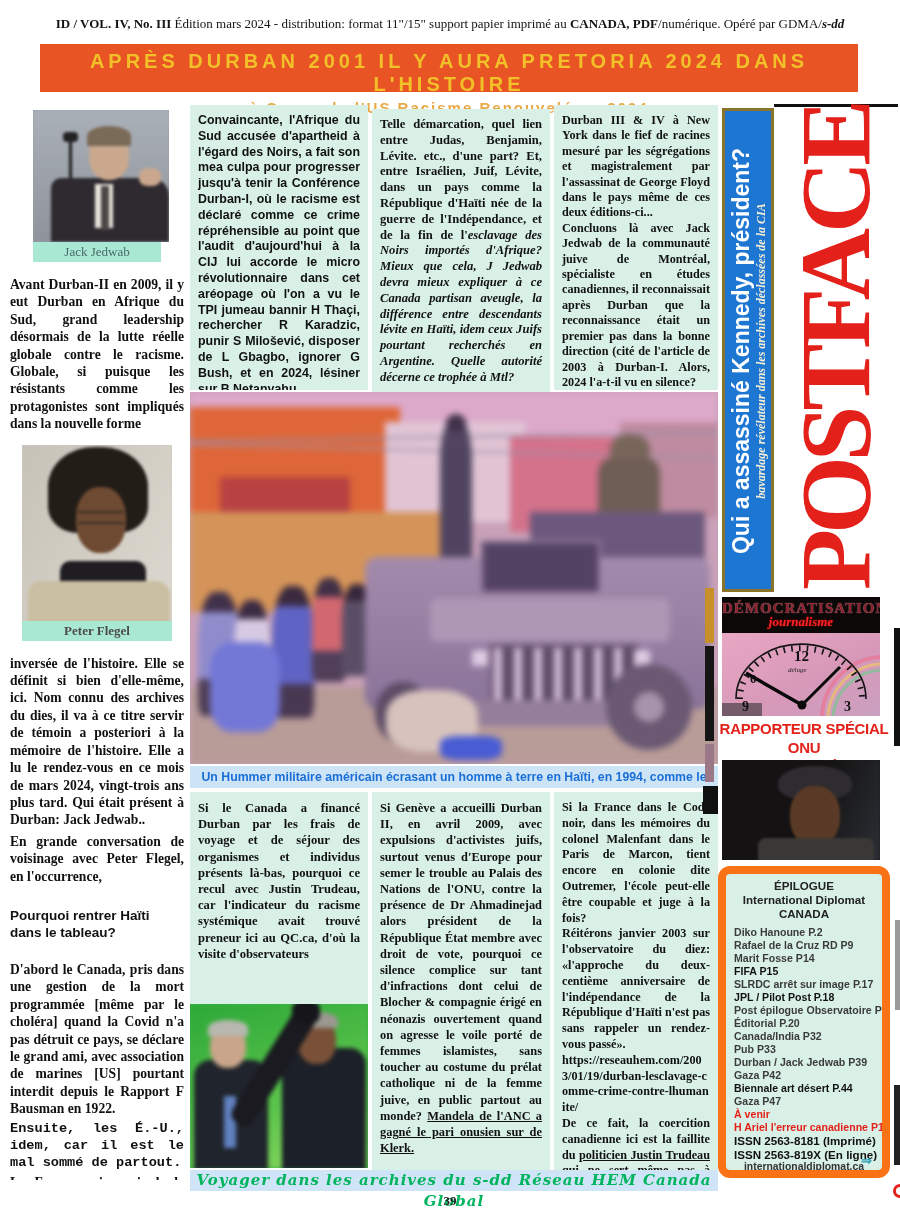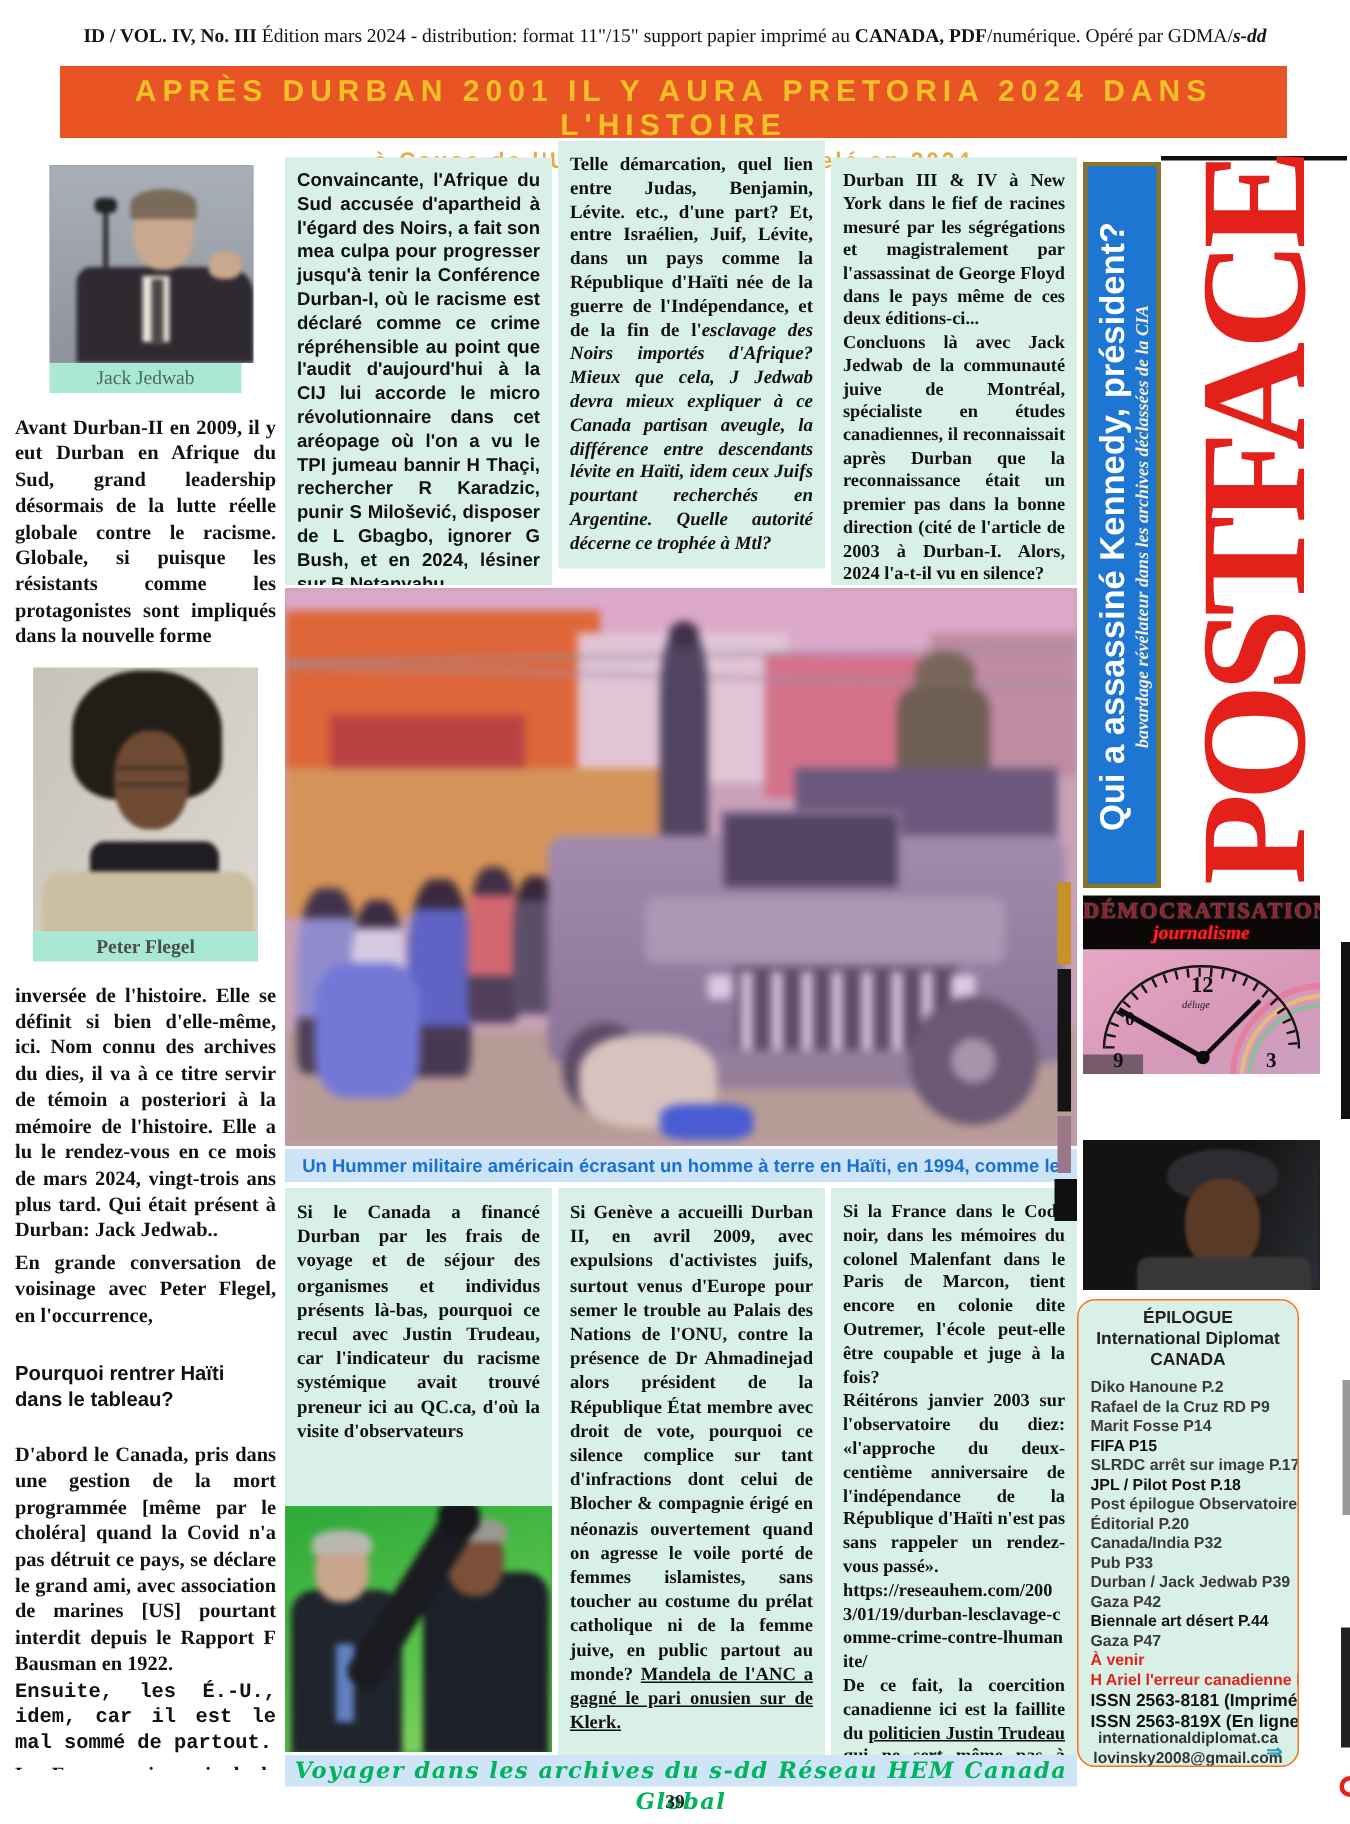--- a/index.html
+++ b/index.html
@@ -24,21 +24,21 @@
   .photo-card{margin:4px auto 0 auto;}
   .caption-bar{background:#a9e9d4;text-align:center;font-size:13px;color:#4a6a66;padding:2px 0;}
   .p1{font-size:13.6px;line-height:17.4px;text-align:justify;font-weight:600;margin:14px 2px 0 2px;}
   .subhead{font-family:"Liberation Sans",sans-serif;font-weight:800;font-size:13.5px;
     line-height:17px;margin:22px 2px 0 2px;}
 
   
   .mint{background:#d8f0e6;padding:8px;overflow:hidden;text-align:justify;}
   .col2{left:190px;top:105px;width:162px;height:269px;font-family:"Liberation Sans",sans-serif;
     font-weight:700;font-size:12.4px;line-height:15.8px;}
-  .col3{left:372px;top:94px;width:162px;height:269px;font-weight:700;font-size:12.6px;line-height:15.8px;}
+  .col3{left:372px;top:109px;width:162px;height:269px;font-weight:700;font-size:12.6px;line-height:15.8px;}
   .col4{left:554px;top:105px;width:148px;height:269px;font-weight:700;font-size:12.2px;line-height:15.4px;}
   .ital{font-style:italic;}
   .lead{font-weight:800;}
 
   
   .bigphoto{left:190px;top:392px;width:528px;height:372px;overflow:hidden;background:#c9a8b8;}
   .blurwrap{position:absolute;inset:0;filter:blur(3px) saturate(1.15);}
   .overlay{position:absolute;inset:0;background:rgba(205,120,185,0.14);}
   .photocaption{left:190px;top:766px;width:528px;height:22px;background:#cde4f7;
     font-family:"Liberation Sans",sans-serif;font-weight:700;font-size:12.3px;color:#1a6fd6;
@@ -73,22 +73,22 @@
   .demo-title{margin-top:3px;font-size:15px;font-weight:800;letter-spacing:1px;color:#8d2130;
     text-shadow:0 0 1px #caa;}
   .demo-sub{margin-top:-3px;font-style:italic;font-weight:800;font-size:13px;color:#ff2323;
     text-shadow:0 0 2px #a00;}
   .clockbox{left:722px;top:633px;width:158px;height:83px;overflow:hidden;}
 
   .rapporteur{left:714px;top:719px;width:180px;text-align:center;color:#e32119;
     font-family:"Liberation Sans",sans-serif;font-weight:800;font-size:15px;line-height:19px;letter-spacing:-0.3px;}
   .diene{left:722px;top:760px;width:158px;height:100px;overflow:hidden;background:#1b1918;}
 
-  .epilogue{left:718px;top:866px;width:148px;height:312px;background:#d9f0e7;
-    border:1px solid #f97316;border-radius:12px;box-sizing:border-box;padding:5px 8px 2px 8px;
+  .epilogue{left:718px;top:866px;width:172px;height:312px;background:#d9f0e7;
+    border:8px solid #f97316;border-radius:12px;box-sizing:border-box;padding:5px 8px 2px 8px;
     font-family:"Liberation Sans",sans-serif;overflow:hidden;}
   .ep-title{text-align:center;font-weight:800;font-size:11.6px;line-height:14px;color:#222;}
   .ep-item{font-size:10.6px;line-height:13px;font-weight:600;color:#3b3b3b;white-space:nowrap;}
   .ep-item.bold{font-weight:800;color:#111;}
   .ep-red{color:#e32119;font-weight:800;font-size:10.6px;line-height:13px;white-space:nowrap;}
   .ep-issn{font-weight:800;font-size:11.6px;line-height:13.6px;color:#111;white-space:nowrap;}
   .ep-center{text-align:center;font-size:10.4px;line-height:12.6px;font-weight:600;color:#333;}
   .ep-arrow{position:absolute;right:10px;bottom:2px;color:#2a9db0;font-size:13px;font-weight:800;}
 
   .sliver{position:absolute;}
@@ -261,20 +261,24 @@
       <text x="66" y="39" font-family="Liberation Serif,serif" font-size="7" font-style="italic" fill="#222">déluge</text>
       <text x="28" y="50" font-family="Liberation Serif,serif" font-size="13" font-weight="bold" fill="#111">0</text>
       <text x="20" y="78" font-family="Liberation Serif,serif" font-size="14" font-weight="bold" fill="#111">9</text>
       <text x="122" y="78" font-family="Liberation Serif,serif" font-size="14" font-weight="bold" fill="#111">3</text>
       <line x1="80" y1="72" x2="24" y2="40" stroke="#0a0a0a" stroke-width="3.5"></line>
       <line x1="80" y1="72" x2="118" y2="34" stroke="#0a0a0a" stroke-width="3"></line>
       <circle cx="80" cy="72" r="4.5" fill="#0a0a0a"></circle>
     </svg>
   </div>
 
+  <div class="abs rapporteur">
+    <div>RAPPORTEUR SPÉCIAL ONU</div>
+    <div>DOUDOU DIÈNE (DIPLOMATE)</div>
+  </div>
 
   <div class="abs diene">
     <div class="blurwrap" style="filter:blur(1px);">
       <div style="position:absolute;inset:0;background:linear-gradient(110deg,#141212 55%,#2a2e34);"></div>
       <div style="position:absolute;left:56px;top:6px;width:74px;height:34px;background:#2e2c30;border-radius:50% 50% 40% 40%;"></div>
       <div style="position:absolute;left:68px;top:26px;width:50px;height:60px;background:#5a3a26;border-radius:45%;"></div>
       <div style="position:absolute;left:36px;top:78px;width:116px;height:24px;background:#3a3836;border-radius:8px 8px 0 0;"></div>
     </div>
   </div>
 

